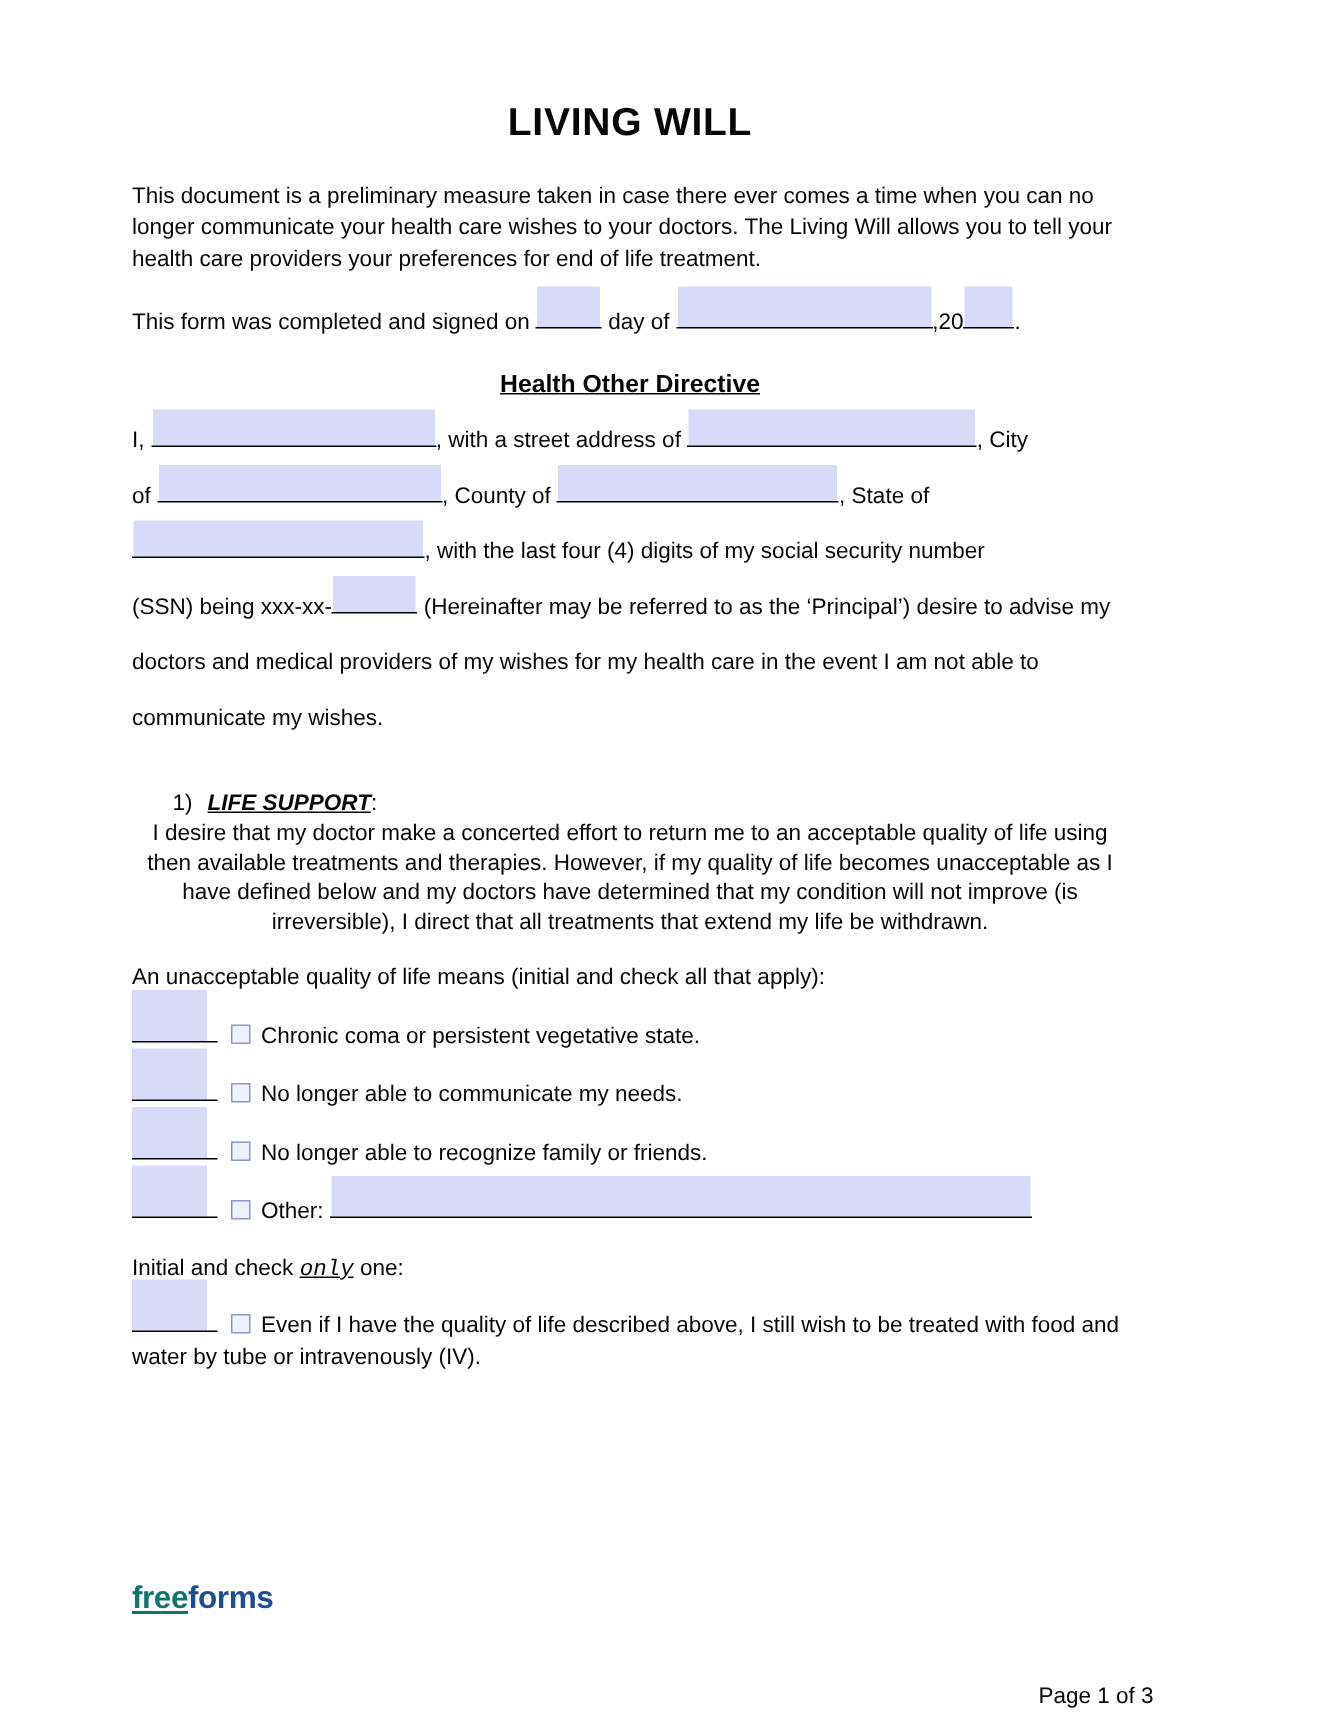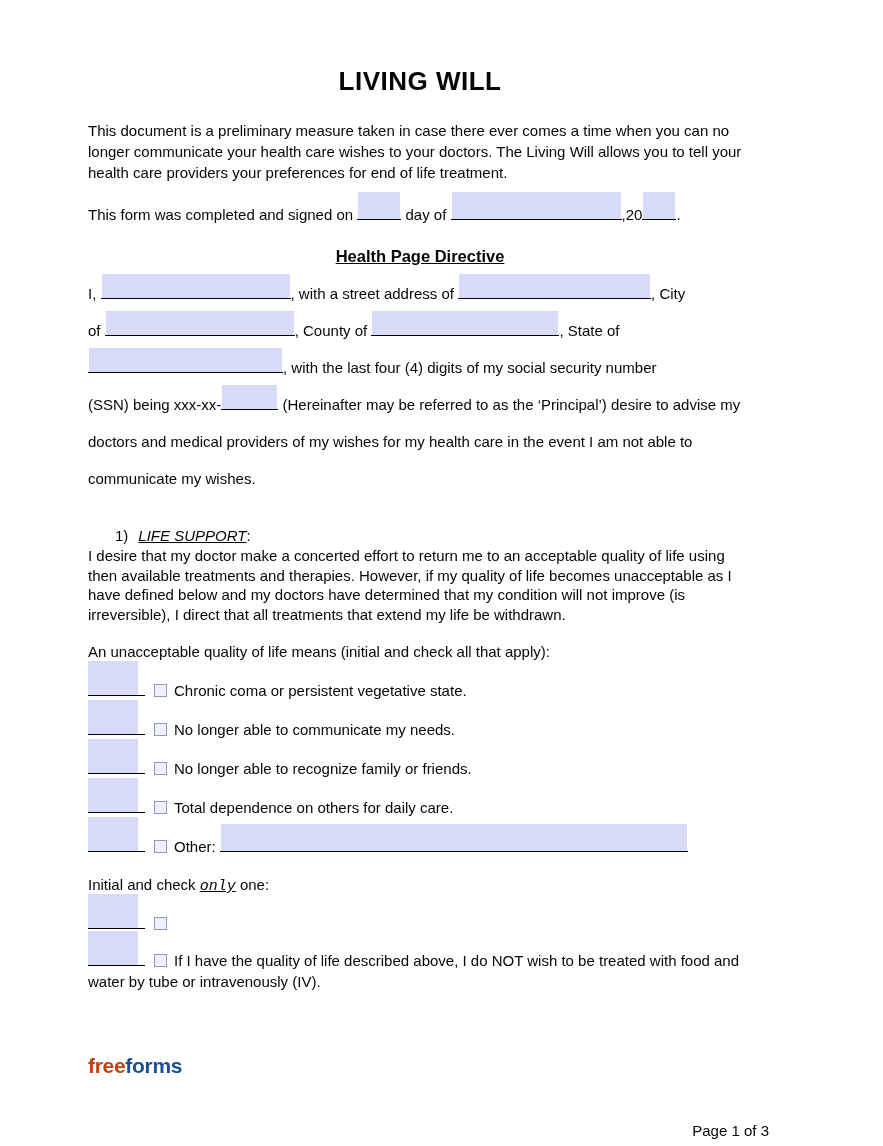--- a/index.html
+++ b/index.html
@@ -73,24 +73,26 @@
   .w-ssn   { width: 57px; }
   .w-other { width: 468px; }
   .numbered-heading {
     margin: 28px 0 0 27px;
     line-height: 21px;
   }
   .numbered-heading .num { margin-right: 10px; }
   .numbered-heading .label {
     font-style: italic;
     text-decoration: underline;
+    font-weight: bold;
   }
   .body-para {
     margin: 0;
     line-height: 19.5px;
+    text-align: center;
   }
   .prompt {
     margin: 17px 0 0 0;
     line-height: 21px;
   }
   .check-row {
     margin: 18px 0 0 0;
     line-height: 21px;
     white-space: nowrap;
   }
@@ -125,21 +127,21 @@
     line-height: 21px;
   }
   .footer-brand {
     position: absolute;
     left: 88px;
     top: 1054px;
     font-size: 21px;
     font-weight: bold;
     letter-spacing: -0.3px;
   }
-  .footer-brand .free  { color: #c2410c; }
+  .footer-brand .free  { color: #0f766e; text-decoration: underline; }
   .footer-brand .forms { color: #1c4e94; }
   .footer-page {
     position: absolute;
     right: 71px;
     top: 1122px;
     font-size: 15px;
   }
 </style>
 </head>
 <body>
@@ -148,21 +150,21 @@
 
   <h1 class="title">LIVING WILL</h1>
 
   <p class="intro">This document is a preliminary measure taken in case there ever comes a time when you can no longer communicate your health care wishes to your doctors. The Living Will allows you to tell your health care providers your preferences for end of life treatment.</p>
 
   <p class="signed-line"><span>This form was completed and signed on</span>
     <span class="blank tall w-day"></span>
     <span>day of</span>
     <span class="blank tall w-month"></span><span>,20</span><span class="blank tall w-year"></span><span>.</span></p>
 
-  <h2 class="section-heading">Health Page Directive</h2>
+  <h2 class="section-heading">Health Other Directive</h2>
 
   <p class="directive-para"><span>I,</span>
     <span class="blank w-name"></span><span>, with a street address of</span>
     <span class="blank w-addr"></span><span>, City</span><br>
     <span>of</span>
     <span class="blank w-city"></span><span>, County of</span>
     <span class="blank w-county"></span><span>, State of</span><br>
     <span class="blank w-state"></span><span>, with the last four (4) digits of my social security number</span><br>
     <span>(SSN) being xxx-xx-</span><span class="blank w-ssn"></span>
     <span>(Hereinafter may be referred to as the ‘Principal’) desire to advise my</span><br>
@@ -174,30 +176,28 @@
   <p class="body-para">I desire that my doctor make a concerted effort to return me to an acceptable quality of life using then available treatments and therapies. However, if my quality of life becomes unacceptable as I have defined below and my doctors have determined that my condition will not improve (is irreversible), I direct that all treatments that extend my life be withdrawn.</p>
 
   <p class="prompt">An unacceptable quality of life means (initial and check all that apply):</p>
 
   <p class="check-row"><span class="initial-blank"></span><span class="checkbox"></span><span>Chronic coma or persistent vegetative state.</span></p>
 
   <p class="check-row"><span class="initial-blank"></span><span class="checkbox"></span><span>No longer able to communicate my needs.</span></p>
 
   <p class="check-row"><span class="initial-blank"></span><span class="checkbox"></span><span>No longer able to recognize family or friends.</span></p>
 
-  <p class="check-row"><span class="initial-blank"></span><span class="checkbox"></span><span>Total dependence on others for daily care.</span></p>
 
   <p class="check-row"><span class="initial-blank"></span><span class="checkbox"></span><span>Other:</span>
     <span class="blank tall w-other"></span></p>
 
   <p class="prompt"><span>Initial and check</span>
     <span style="font-style:italic;text-decoration:underline;font-family:Liberation Mono, monospace;">only</span>
     <span>one:</span></p>
 
-  <p class="opt"><span class="initial-blank"></span><span class="checkbox"></span></p>
-
-  <p class="opt"><span class="initial-blank"></span><span class="checkbox"></span><span>If I have the quality of life described above, I do NOT wish to be treated with food and water by tube or intravenously (IV).</span></p>
+  <p class="opt"><span class="initial-blank"></span><span class="checkbox"></span><span>Even if I have the quality of life described above, I still wish to be treated with food and water by tube or intravenously (IV).</span></p>
+
 
   <div class="footer-brand"><span class="free">free</span><span class="forms">forms</span></div>
 
   <div class="footer-page">Page 1 of 3</div>
 
 </div>
 
 </body></html>

